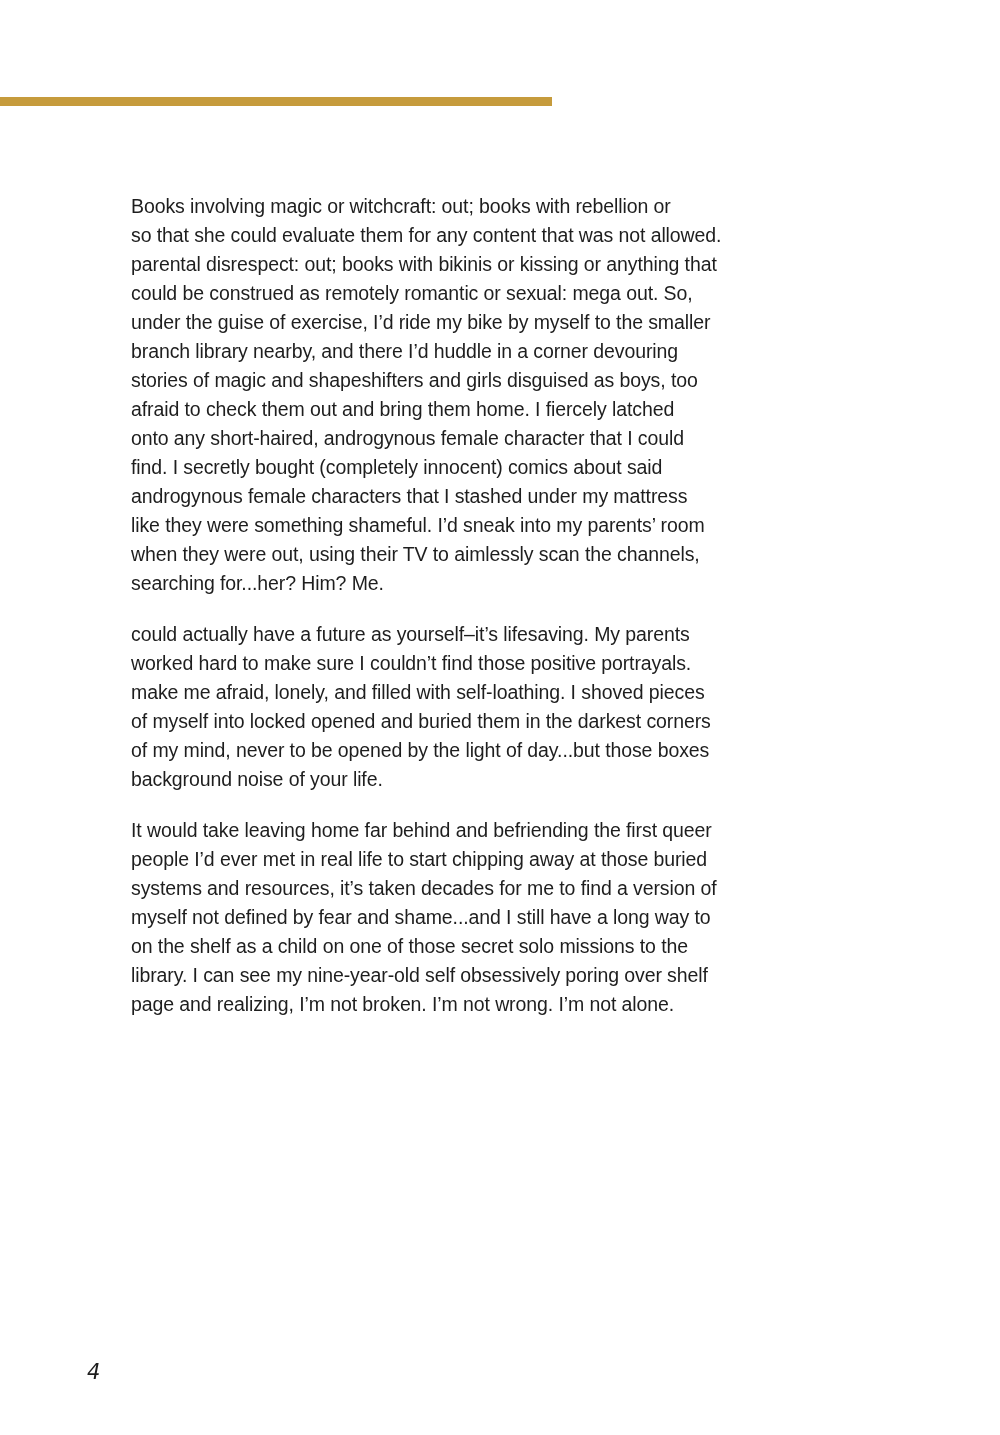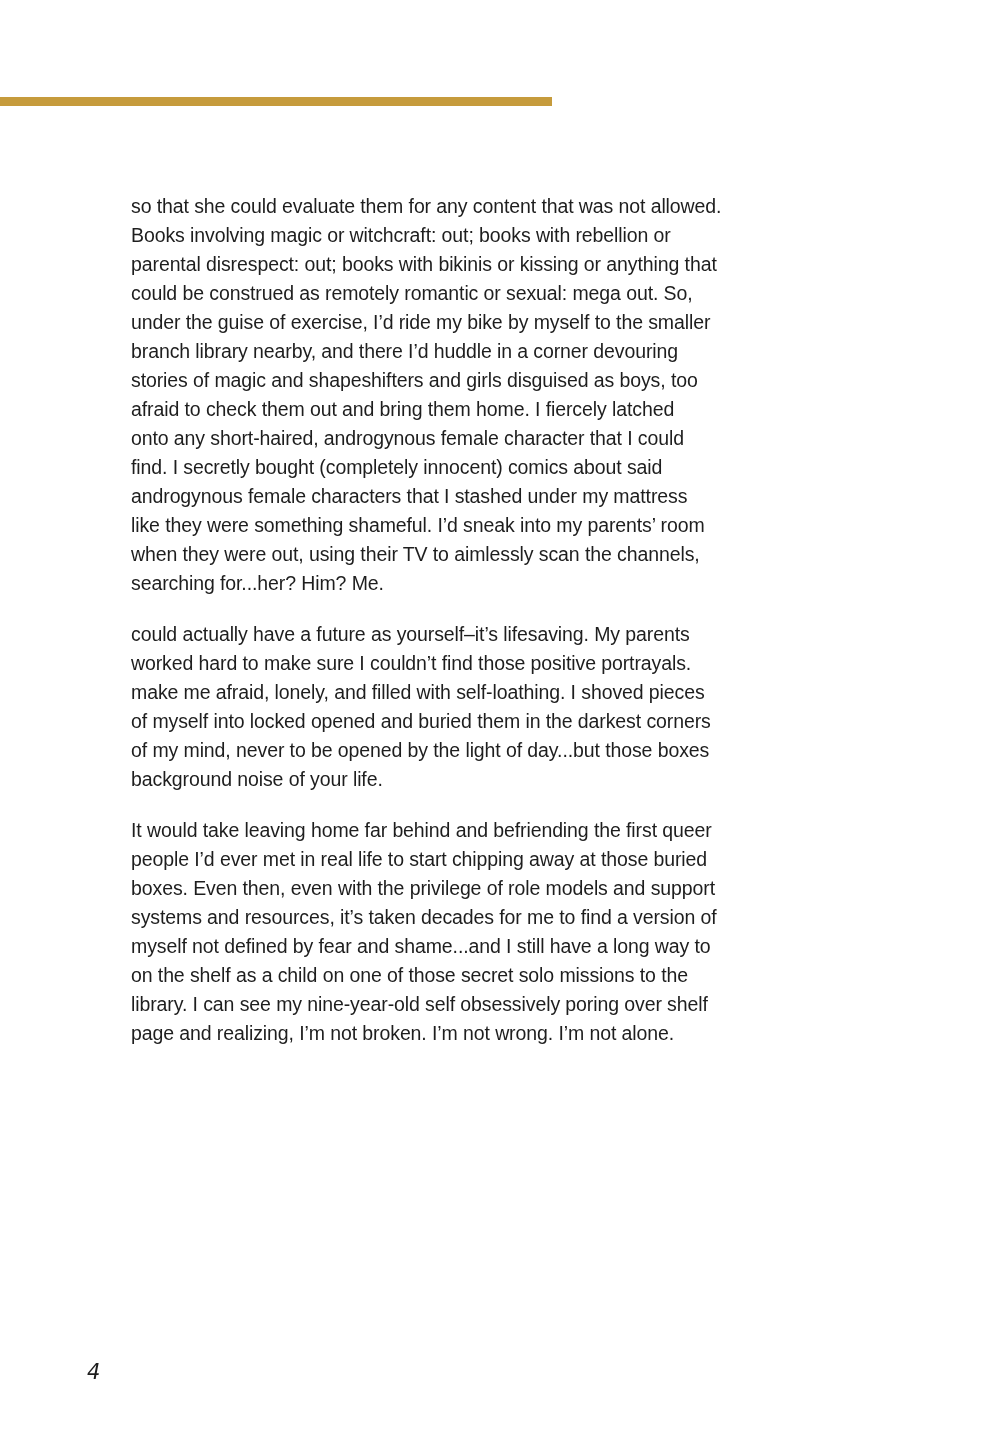--- a/index.html
+++ b/index.html
@@ -52,22 +52,22 @@
     font-style: italic;
   }
 </style>
 </head>
 <body>
 
 <div class="accent-bar" style="background: rgb(198, 155, 60);"></div>
 
 <div class="text-block" style="color: rgb(30, 30, 30);">
     <p class="para">
+      <span class="line"><span>Books involving magic or witchcraft: out; books with rebellion or</span></span>
       <span class="line"><span>so that she could evaluate them for any content that was not allowed.</span></span>
-      <span class="line"><span>Books involving magic or witchcraft: out; books with rebellion or</span></span>
       <span class="line"><span>parental disrespect: out; books with bikinis or kissing or anything that</span></span>
       <span class="line"><span>could be construed as remotely romantic or sexual: mega out. So,</span></span>
       <span class="line"><span>under the guise of exercise, I’d ride my bike by myself to the smaller</span></span>
       <span class="line"><span>branch library nearby, and there I’d huddle in a corner devouring</span></span>
       <span class="line"><span>stories of magic and shapeshifters and girls disguised as boys, too</span></span>
       <span class="line"><span>afraid to check them out and bring them home. I fiercely latched</span></span>
       <span class="line"><span>onto any short-haired, androgynous female character that I could</span></span>
       <span class="line"><span>find. I secretly bought (completely innocent) comics about said</span></span>
       <span class="line"><span>androgynous female characters that I stashed under my mattress</span></span>
       <span class="line"><span>like they were something shameful. I’d sneak into my parents’ room</span></span>
@@ -78,21 +78,20 @@
       <span class="line"><span>could actually have a future as yourself–it’s lifesaving. My parents</span></span>
       <span class="line"><span>worked hard to make sure I couldn’t find those positive portrayals.</span></span>
       <span class="line"><span>make me afraid, lonely, and filled with self-loathing. I shoved pieces</span></span>
       <span class="line"><span>of myself into locked opened and buried them in the darkest corners</span></span>
       <span class="line"><span>of my mind, never to be opened by the light of day...but those boxes</span></span>
       <span class="line"><span>background noise of your life.</span></span>
     </p>
     <p class="para">
       <span class="line"><span>It would take leaving home far behind and befriending the first queer</span></span>
       <span class="line"><span>people I’d ever met in real life to start chipping away at those buried</span></span>
-      <span class="line"><span>boxes. Even then, even with the privilege of role models and support</span></span>
       <span class="line"><span>systems and resources, it’s taken decades for me to find a version of</span></span>
       <span class="line"><span>myself not defined by fear and shame...and I still have a long way to</span></span>
       <span class="line"><span>on the shelf as a child on one of those secret solo missions to the</span></span>
       <span class="line"><span>library. I can see my nine-year-old self obsessively poring over shelf</span></span>
       <span class="line"><span>page and realizing, I’m not broken. I’m not wrong. I’m not alone.</span></span>
     </p>
   </div>
 
 <div class="page-number">4</div>
 

